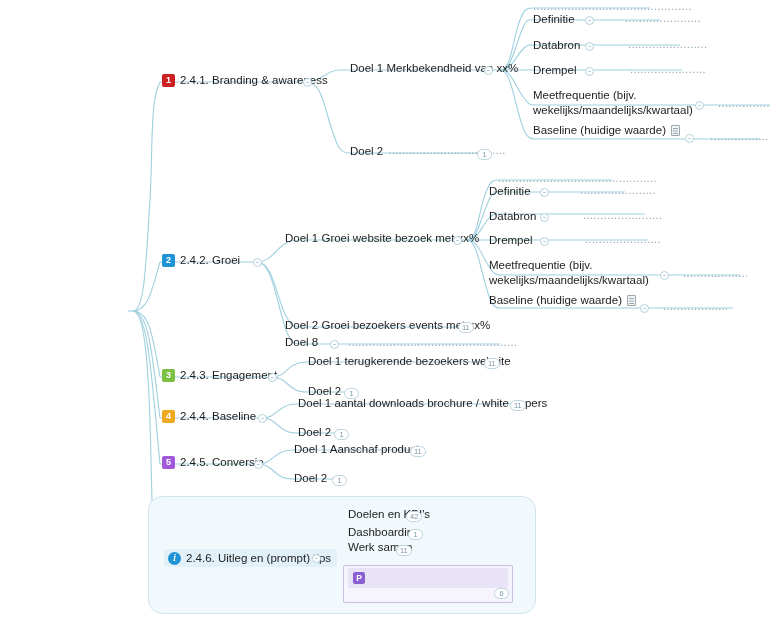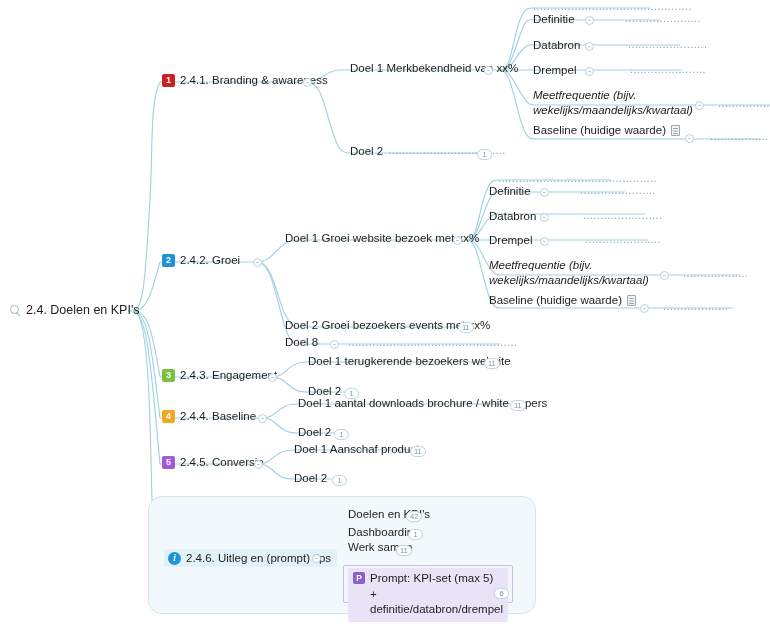--- a/index.html
+++ b/index.html
@@ -27,21 +27,21 @@
     position: absolute;
     white-space: nowrap;
     font-size: 11.5px;
     color: #1d1d1d;
     line-height: 1.25;
     display: flex;
     align-items: center;
     gap: 5px;
   }
   .node .txt { display: inline-block; }
-  .node.two-line { white-space: normal; line-height: 1.3; font-style: italic; }
+  .node.two-line { white-space: normal; line-height: 1.3; }
 
   
   .root {
     font-size: 12.5px;
     color: #222;
   }
   .mag {
     width: 11px; height: 11px;
     flex: 0 0 auto;
     position: relative;
@@ -276,24 +276,20 @@
       <path d="M354,516 L410,516"></path>
       <path d="M316,558 C330,558 332,546 342,538 C346,534 348,534 354,534"></path>
       <path d="M354,534 L412,534"></path>
       <path d="M316,558 C330,558 332,554 342,550 C346,548 348,548 354,548"></path>
       <path d="M354,548 L400,548"></path>
       <path d="M316,558 C332,558 336,572 346,582 C352,588 356,592 366,592"></path>
       <path d="M366,592 L498,592"></path>
     </g>
   </svg>
 
-  <div class="node root" style="left:10px; top:303px;">
-    <span class="mag"></span>
-    <span class="txt">2.4. Doelen en KPI's</span>
-  </div>
 
   <div class="node" style="left:162px; top:73px;">
     <span class="badge" style="background:#cc1f1f;">1</span>
     <span class="txt">2.4.1. Branding &amp; awareness</span>
   </div>
   <div class="cdot" style="left:303px; top:78px;"></div>
 
   <div class="node" style="left:350px; top:61px;">
     <span class="txt">Doel 1 Merkbekendheid van xx%</span>
   </div>
@@ -488,20 +484,16 @@
   <div class="bubble" style="left:408px; top:529px;">1</div>
 
   <div class="node" style="left:348px; top:540px;">
     <span class="txt">Werk samen</span>
   </div>
   <div class="bubble" style="left:396px; top:545px;">11</div>
 
   <div class="prompt-box" style="left:343px; top:565px; width:170px; height:38px;"></div>
   <div class="prompt-inner" style="left:348px; top:568px; width:160px;">
     <span class="p-icon" style="background:#8a5fd0;">P</span>
-    <span>
-      <span>Prompt: KPI-set (max 5) +</span><br>
-      <span>definitie/databron/drempel</span>
-    </span>
   </div>
   <div class="bubble" style="left:494px; top:588px;">6</div>
 
 </div>
 
 </body></html>

